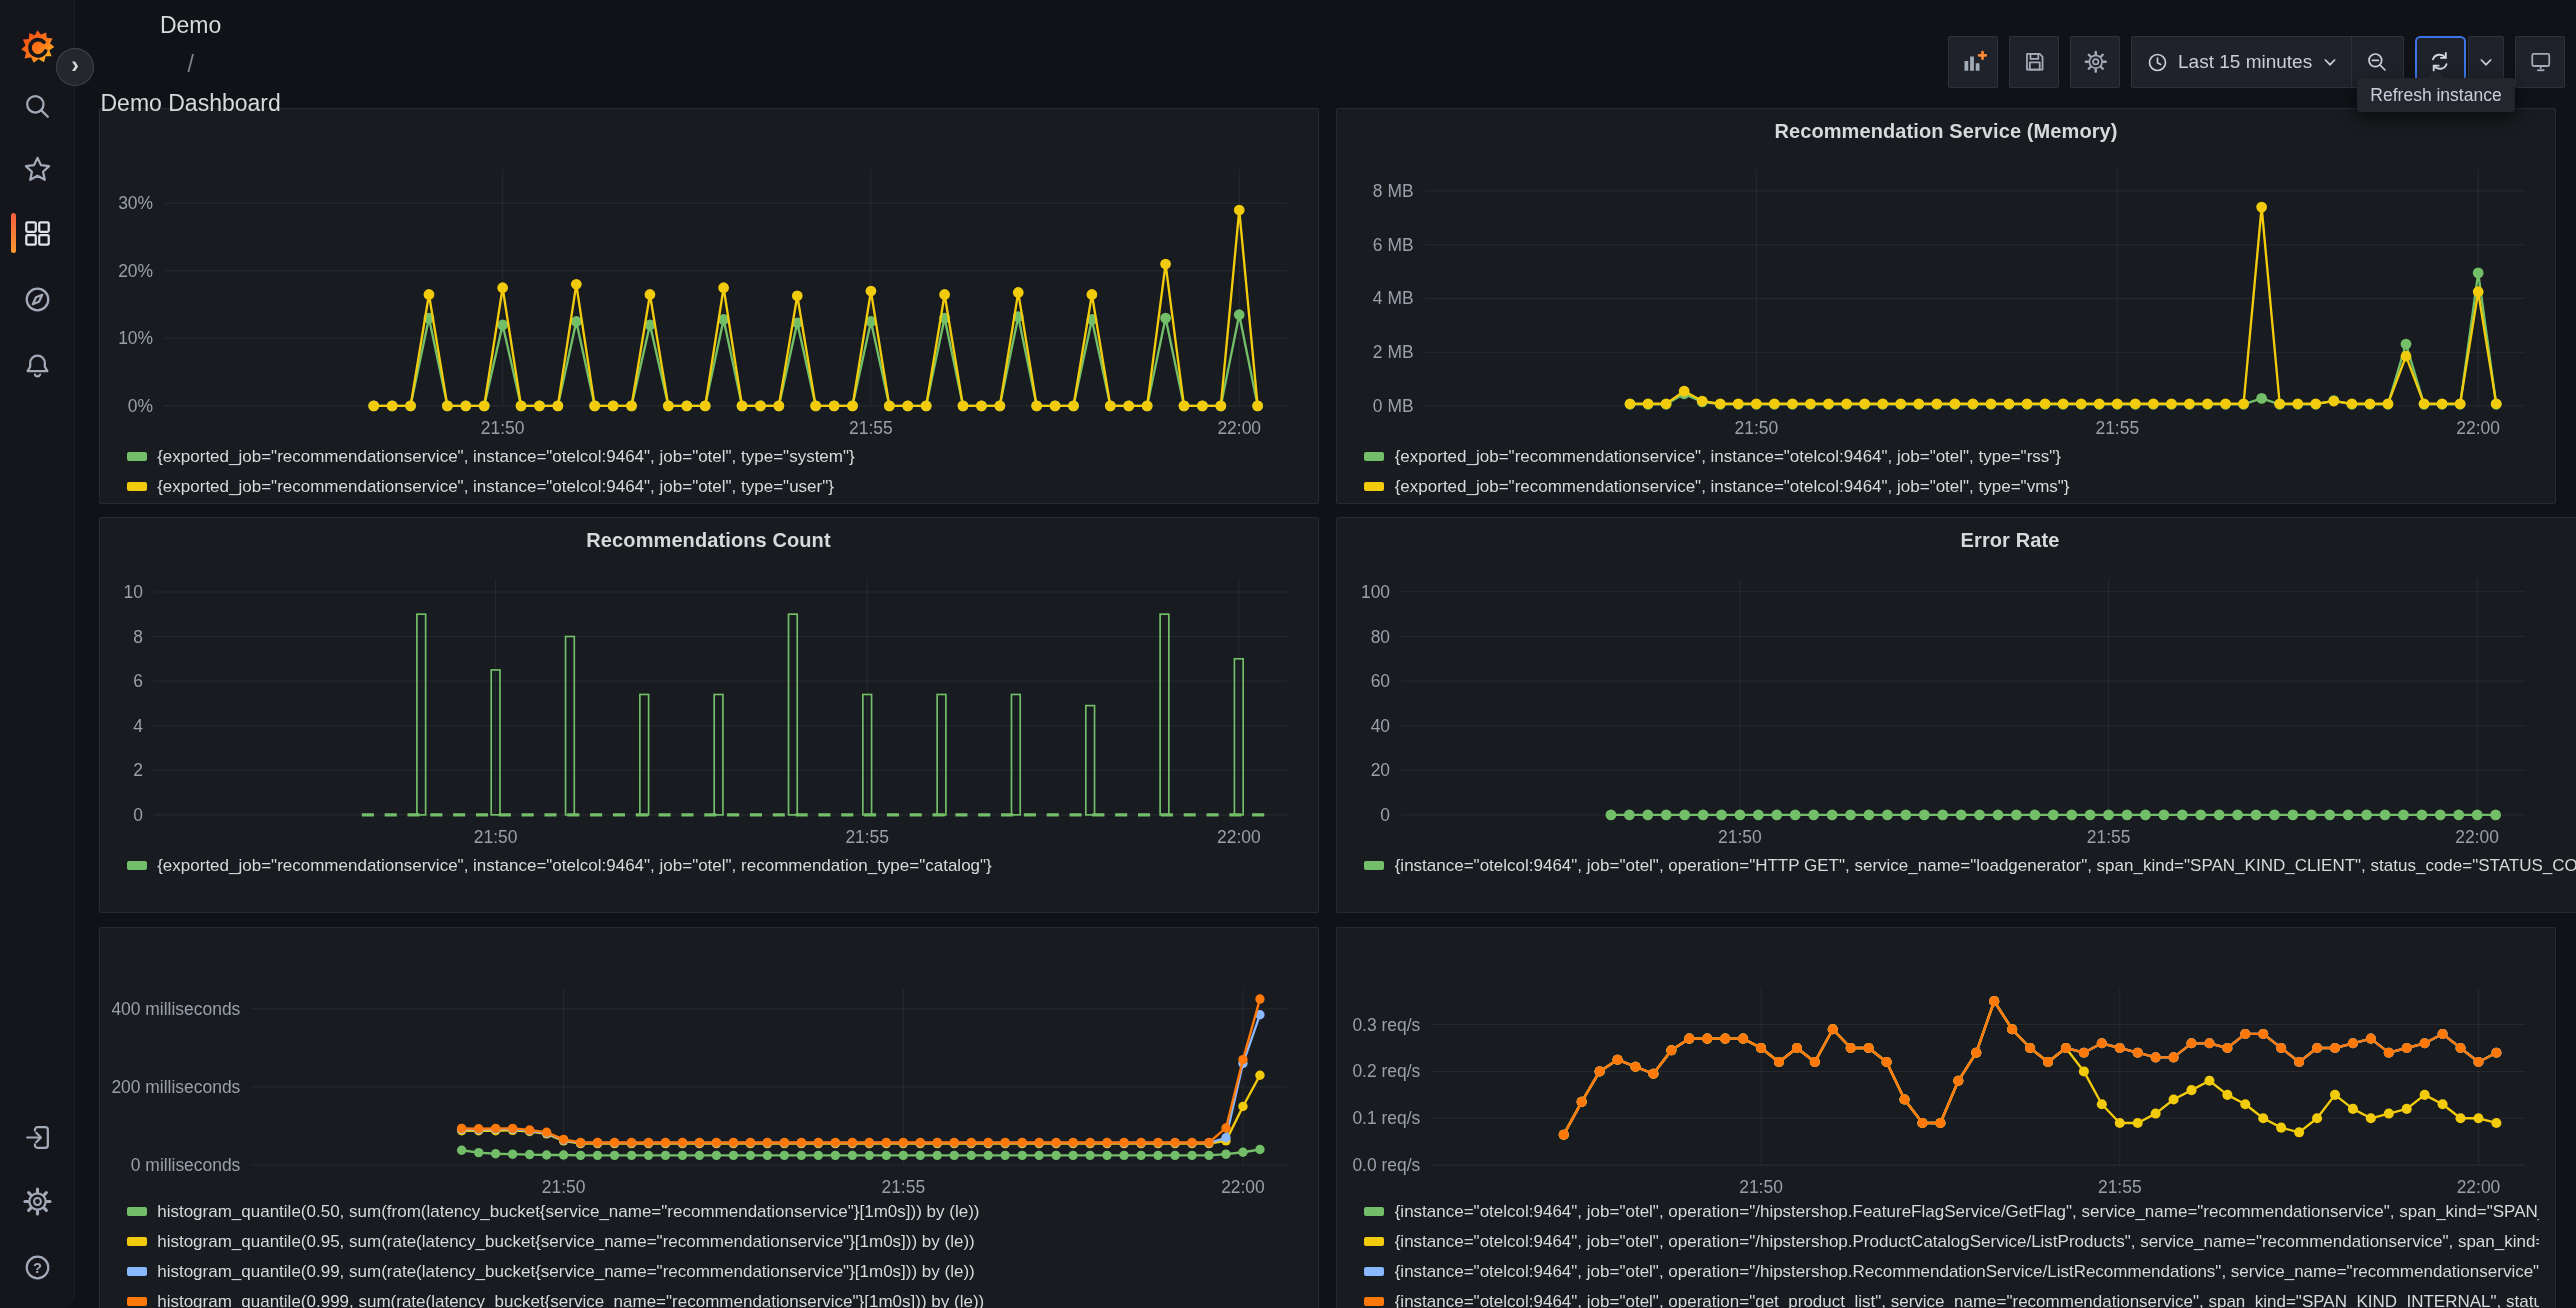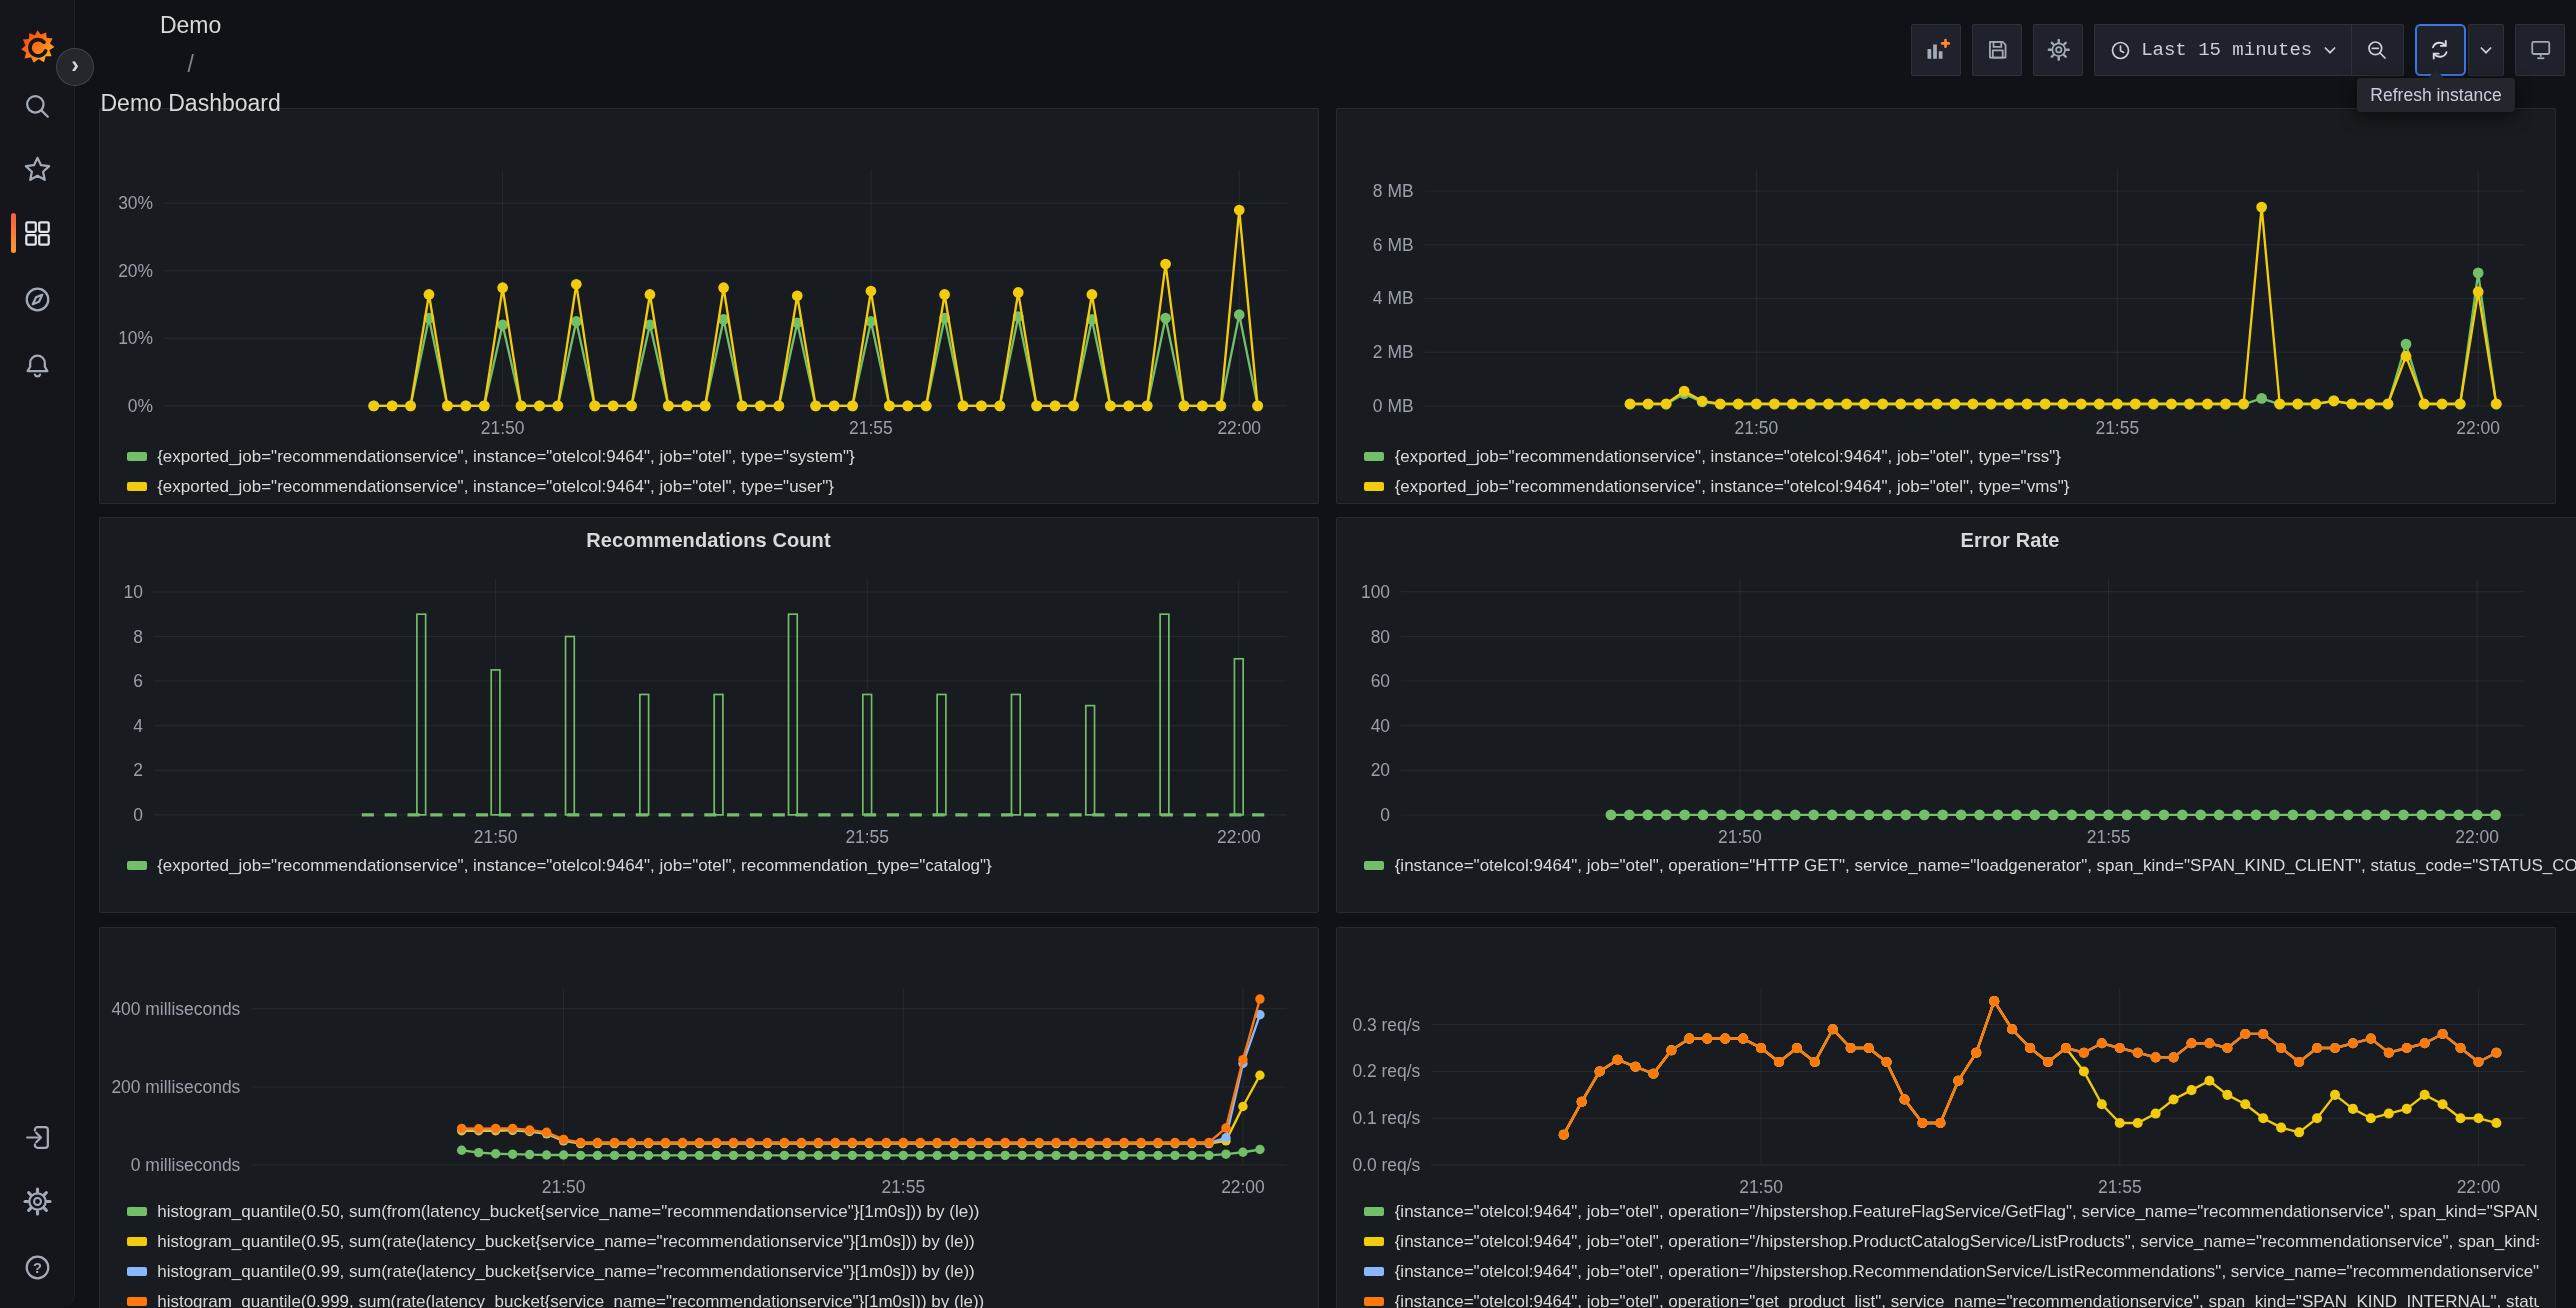--- a/index.html
+++ b/index.html
@@ -19,21 +19,21 @@
     border-radius:50%; background:#26272d; border:0.7px solid rgba(255,255,255,0.14);
     color:#d8d9da; font-size:23px; font-weight:bold; display:flex; align-items:center;
     justify-content:center; z-index:9; cursor:pointer; padding-bottom:2.7px; }
 
   
   .topbar { position:absolute; left:75px; top:0; right:0; height:81px; z-index:4; }
   .crumbs { position:absolute; left:25.5px; top:0; height:81px; display:flex;
     align-items:center; gap:12px;flex-direction:column; }
   .crumb-text { font-size:23px; font-weight:500; color:#d8d9da; white-space:nowrap; }
   .crumb-sep { color:rgba(204,204,220,0.6); font-size:23px; }
-  .toolbar { position:absolute; right:10.7px; top:24px; display:flex; gap:11px; align-items:stretch;font-family:Liberation Mono, monospace; }
+  .toolbar { position:absolute; right:10.7px; top:36px; display:flex; gap:11px; align-items:stretch; }
   .tb-btn { height:52px; min-width:50px; background:#1f222a;
     border:0.7px solid rgba(255,255,255,0.07); border-radius:2px; display:flex;
     align-items:center; justify-content:center; cursor:pointer; padding:0 10.7px; }
   .tb-group { display:flex; }
   .tb-group .seg { border:0.7px solid rgba(255,255,255,0.07); background:#1f222a;
     display:flex; align-items:center; gap:9.4px; padding:0 13.4px; height:52px; cursor:pointer; }
   .tb-group .seg:first-child { border-radius:2px 0 0 2px; border-right:none; }
   .tb-group .seg:last-child { border-radius:0 2px 2px 0; }
   .time-label { font-size:19px; font-weight:500; color:#c9ced8; white-space:nowrap; }
   .refresh-wrap { display:flex; gap:2.7px; }
@@ -368,20 +368,21 @@
           <circle cx="1669.2655737704918" cy="442" r="8" fill="#F2CC0C"></circle>
           <circle cx="1696.6918032786884" cy="150.3428571428571" r="8" fill="#F2CC0C"></circle>
           <circle cx="1724.1180327868851" cy="442" r="8" fill="#F2CC0C"></circle>
         </svg></div>
     <div class="legend" style="top: 333px;">
         <div class="legend-row"><span class="swatch" style="background: rgb(115, 191, 105);"></span><span>{exported_job="recommendationservice", instance="otelcol:9464", job="otel", type="system"}</span></div>
         <div class="legend-row"><span class="swatch" style="background: rgb(242, 204, 12);"></span><span>{exported_job="recommendationservice", instance="otelcol:9464", job="otel", type="user"}</span></div>
       </div>
   </section>
   <section class="panel" id="p1">
+    <h2>Recommendation Service (Memory)</h2>
     <div class="chart"><svg width="1219" height="395" viewBox="0 0 1815 588">
           <line x1="130" y1="442" x2="1769" y2="442" stroke="rgba(204,204,220,0.08)" stroke-width="1.5"></line>
           <text x="114" y="451" text-anchor="end" fill="#9aa0ab" font-size="26">0 MB</text>
           <line x1="130" y1="362" x2="1769" y2="362" stroke="rgba(204,204,220,0.08)" stroke-width="1.5"></line>
           <text x="114" y="371" text-anchor="end" fill="#9aa0ab" font-size="26">2 MB</text>
           <line x1="130" y1="282" x2="1769" y2="282" stroke="rgba(204,204,220,0.08)" stroke-width="1.5"></line>
           <text x="114" y="291" text-anchor="end" fill="#9aa0ab" font-size="26">4 MB</text>
           <line x1="130" y1="202.00000000000003" x2="1769" y2="202.00000000000003" stroke="rgba(204,204,220,0.08)" stroke-width="1.5"></line>
           <text x="114" y="211.00000000000003" text-anchor="end" fill="#9aa0ab" font-size="26">6 MB</text>
           <line x1="130" y1="122" x2="1769" y2="122" stroke="rgba(204,204,220,0.08)" stroke-width="1.5"></line>

